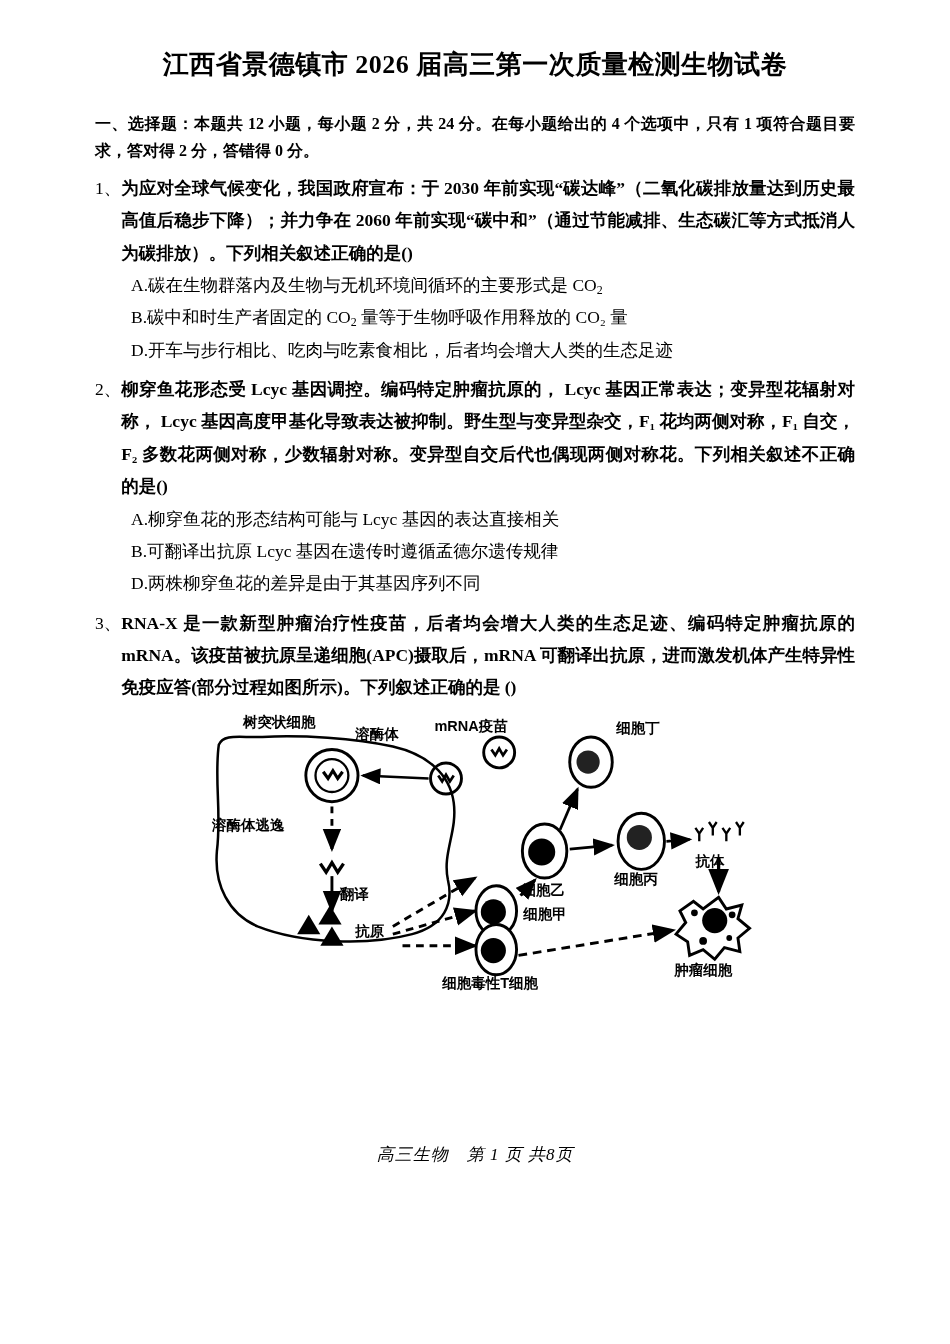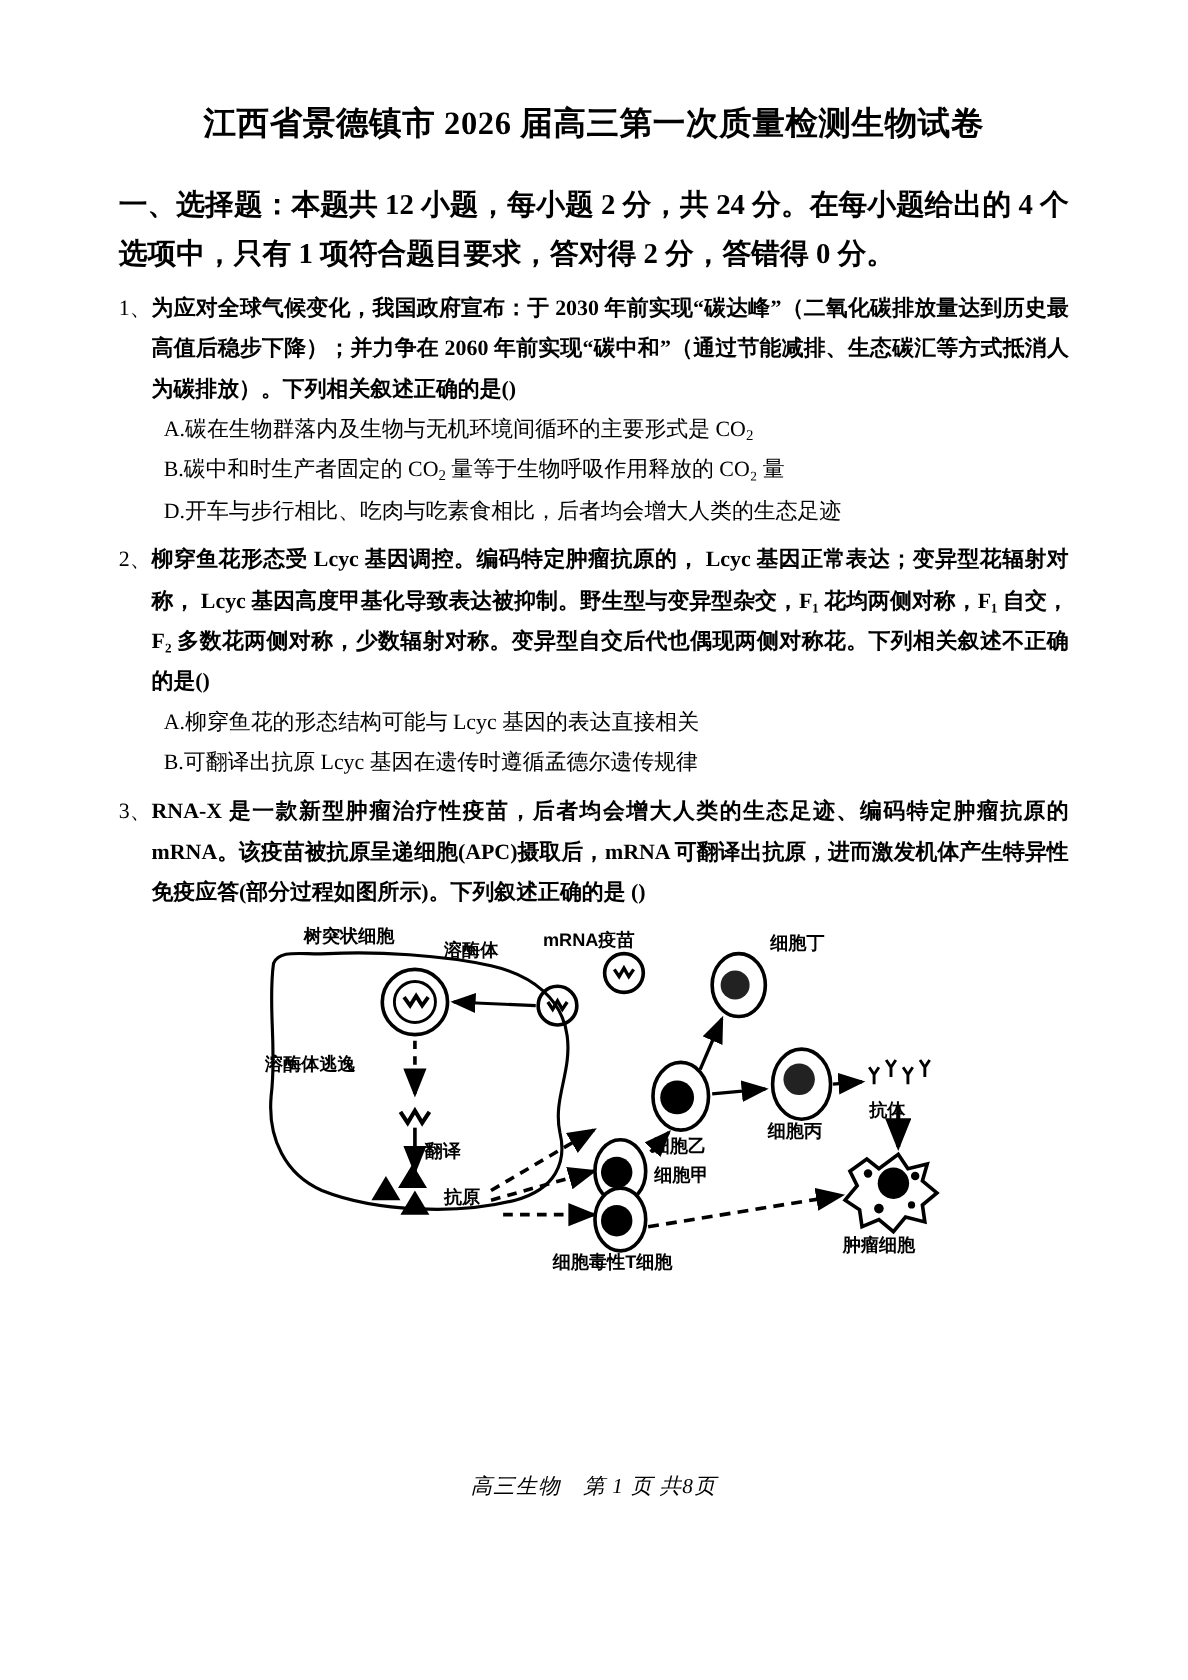--- a/index.html
+++ b/index.html
@@ -20,25 +20,25 @@
     width: 950px;
     height: 1344px;
     box-sizing: border-box;
     padding: 0 95px;
   }
   .doc-title {
     text-align: center;
     font-size: 26px;
     font-weight: bold;
     letter-spacing: 0.5px;
-    margin: 82px 0 0 0;
+    margin: 48px 0 0 0;
     line-height: 1.3;
   }
   .section-head {
-    font-size: 23px;
+    font-size: 16px;
     font-weight: bold;
     line-height: 1.72;
     margin-top: 28px;
     text-align: justify;
     text-justify: inter-ideograph;
   }
   .q {
     margin-top: 7px;
     font-size: 17.5px;
     line-height: 1.85;
@@ -116,20 +116,23 @@
   <div class="q">
     <div class="q-body">
       <span class="q-num">2、</span>
       <span class="q-text">柳穿鱼花形态受 Lcyc 基因调控。编码特定肿瘤抗原的， Lcyc 基因正常表达；变异型花辐射对称， Lcyc 基因高度甲基化导致表达被抑制。野生型与变异型杂交，F₁ 花均两侧对称，F₁ 自交，F₂ 多数花两侧对称，少数辐射对称。变异型自交后代也偶现两侧对称花。下列相关叙述不正确的是()</span>
     </div>
     <div class="opt">
       <span>A.</span><span>柳穿鱼花的形态结构可能与 Lcyc 基因的表达直接相关</span>
     </div>
     <div class="opt">
       <span>B.</span><span>可翻译出抗原 Lcyc 基因在遗传时遵循孟德尔遗传规律</span>
+    </div>
+    <div class="opt">
+      <span>D.</span><span>两株柳穿鱼花的差异是由于其基因序列不同</span>
     </div>
   </div>
 
   <div class="q">
     <div class="q-body">
       <span class="q-num">3、</span>
       <span class="q-text">RNA-X 是一款新型肿瘤治疗性疫苗，后者均会增大人类的生态足迹、编码特定肿瘤抗原的 mRNA。该疫苗被抗原呈递细胞(APC)摄取后，mRNA 可翻译出抗原，进而激发机体产生特异性免疫应答(部分过程如图所示)。下列叙述正确的是 ()</span>
     </div>
   </div>
 

